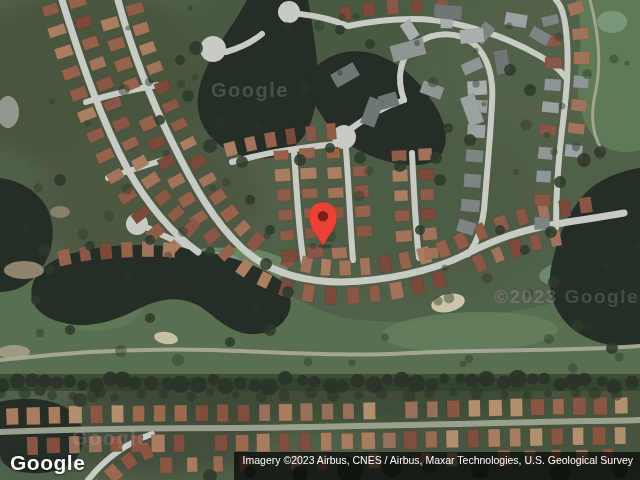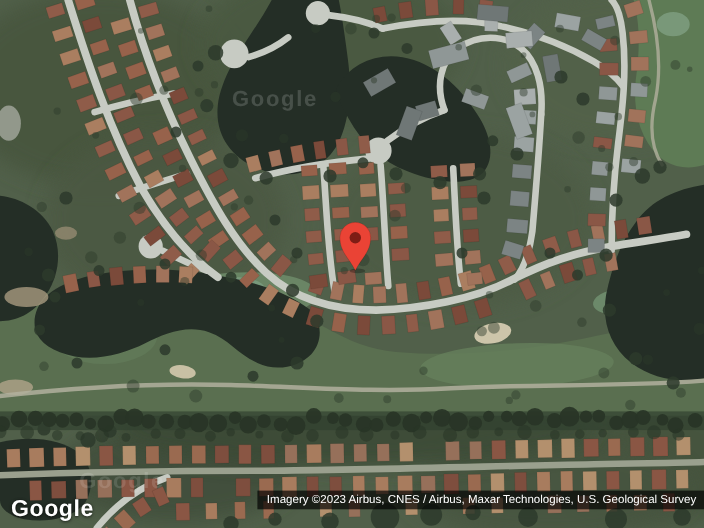--- a/index.html
+++ b/index.html
@@ -13,21 +13,21 @@
   .wm{position:absolute;font-weight:bold;color:#fff;letter-spacing:1.5px;white-space:nowrap;
       font-family:"Liberation Sans",sans-serif;}
   .pin{position:absolute;width:40px;height:48px;z-index:5;}
   .logo{
     position:absolute;left:10px;bottom:5px;z-index:6;
     color:#fff;font-size:21px;font-weight:bold;letter-spacing:.5px;
     text-shadow:0 1px 3px rgba(0,0,0,.55), 0 0 2px rgba(0,0,0,.4);
     font-family:"Liberation Sans",sans-serif;
   }
   .attrib{
-    position:absolute;right:0;bottom:17px;z-index:6;height:17px;line-height:17px;
+    position:absolute;right:0;bottom:0;z-index:6;height:28px;line-height:17px;
     background:rgba(0,0,0,.68);color:#fff;font-size:10.5px;
     padding:0 7px 0 9px;white-space:nowrap;
     font-family:"Liberation Sans",sans-serif;
   }
 </style>
 </head>
 <body>
 
 <div class="stage">
 
@@ -544,20 +544,21 @@
         <circle cx="527.0776270739734" cy="394.7" r="4.3" fill="#283426" opacity="0.55"></circle>
         <circle cx="547.8856483995914" cy="393.8" r="3.8" fill="#283426" opacity="0.55"></circle>
         <circle cx="575.7755877105519" cy="392.8" r="4.9" fill="#283426" opacity="0.55"></circle>
         <circle cx="594.4959384133108" cy="393.0" r="6.3" fill="#283426" opacity="0.55"></circle>
         <circle cx="616.7800299958326" cy="395.2" r="5.5" fill="#283426" opacity="0.55"></circle>
       </g>
   </svg>
 
   <div class="wm-layer" id="wm-layer">
       <div class="wm" style="left: 211px; top: 79px; font-size: 20px; opacity: 0.16;">Google</div>
+      <div class="wm" style="left: 494px; top: 286px; font-size: 19px; opacity: 0.15;">©2023 Google</div>
       <div class="wm" style="left: 72px; top: 427px; font-size: 20px; opacity: 0.12;">Google</div>
     </div>
 
   <svg class="pin" viewBox="0 0 40 48" id="pin" style="left: 303px; top: 201px;">
     <ellipse cx="22" cy="45.3" rx="7" ry="2.1" fill="rgba(0,0,0,0.28)"></ellipse>
     <path id="pin-body" d="M20,45 C14,33 6,28 6,15 A13.5,13.5 0 1 1 34,15 C34,28 26,33 20,45 Z" stroke="rgba(0,0,0,0.2)" stroke-width="0.6" fill="#EA4335"></path>
     <circle id="pin-core" cx="20" cy="15.2" r="5.2" fill="#7E1D15"></circle>
   </svg>
 
   <div class="logo">Google</div>

